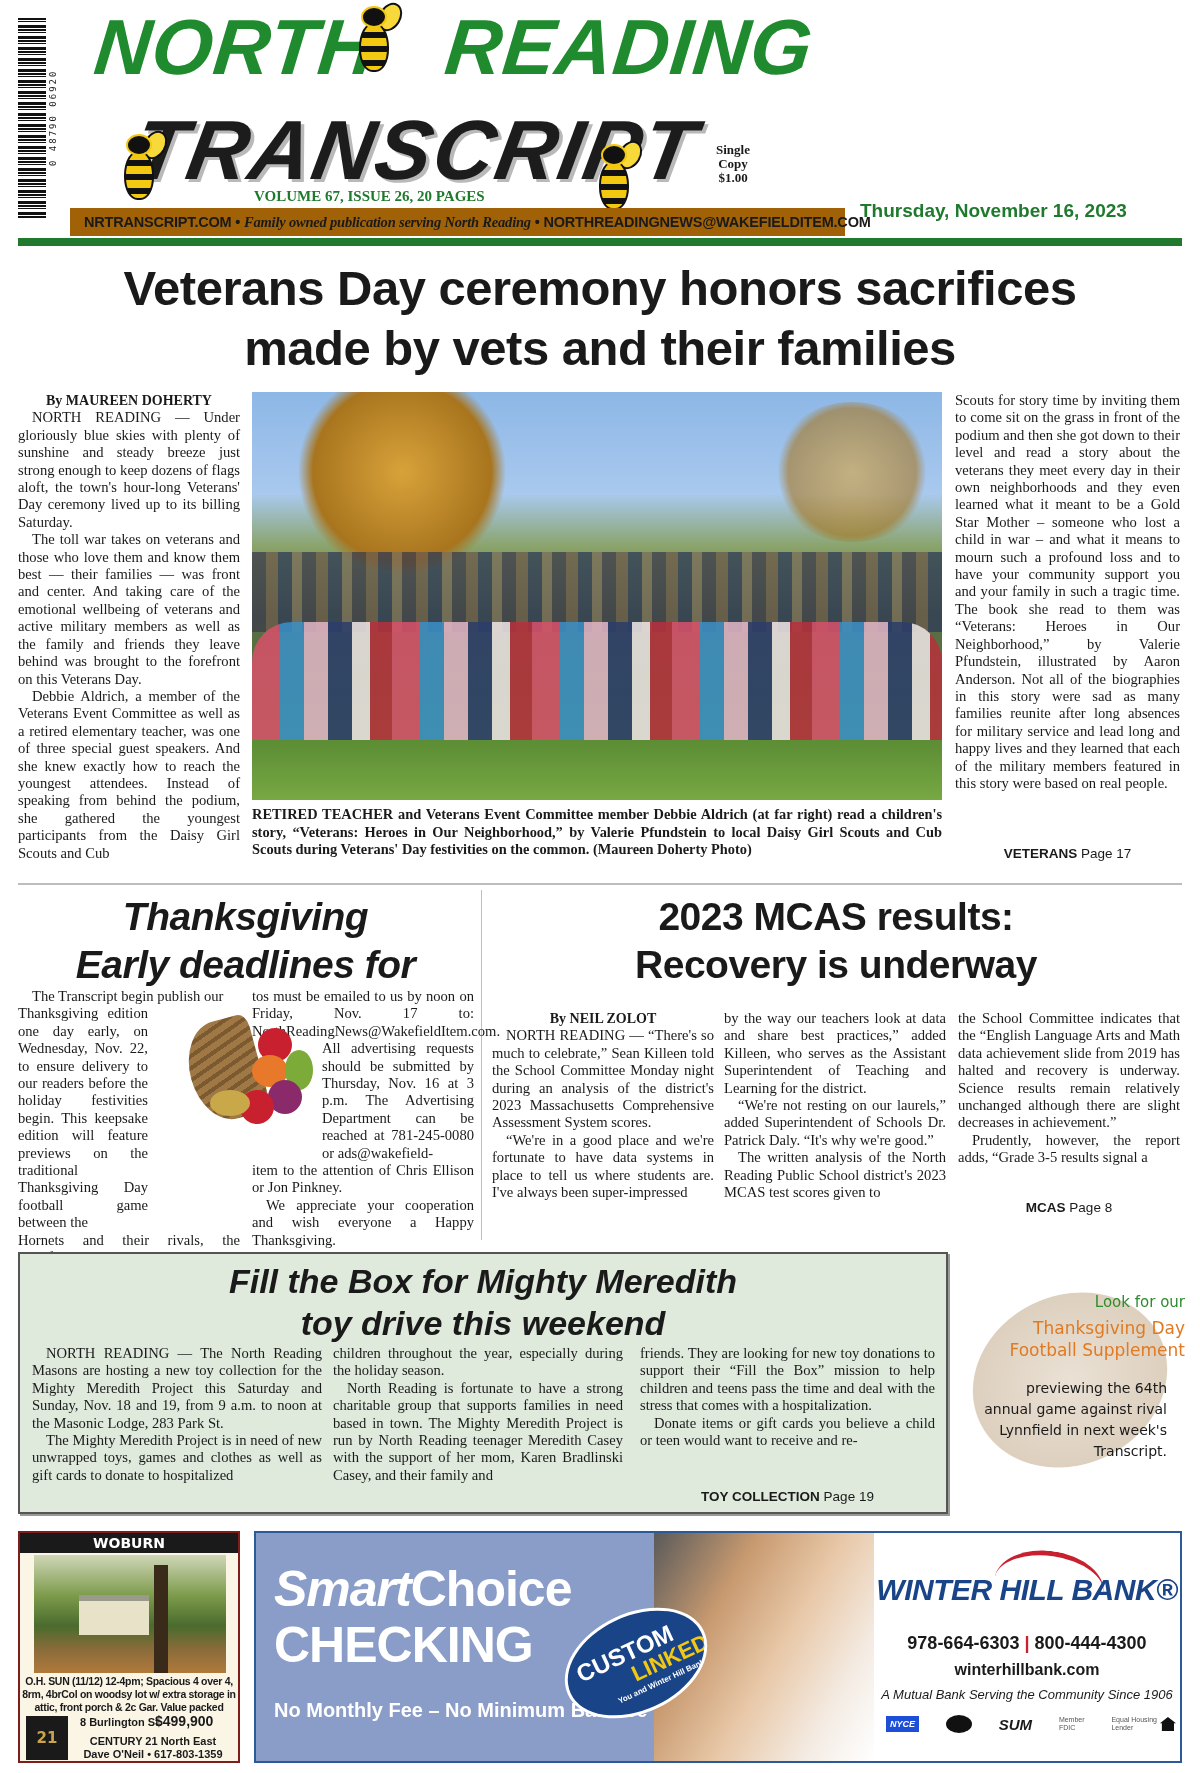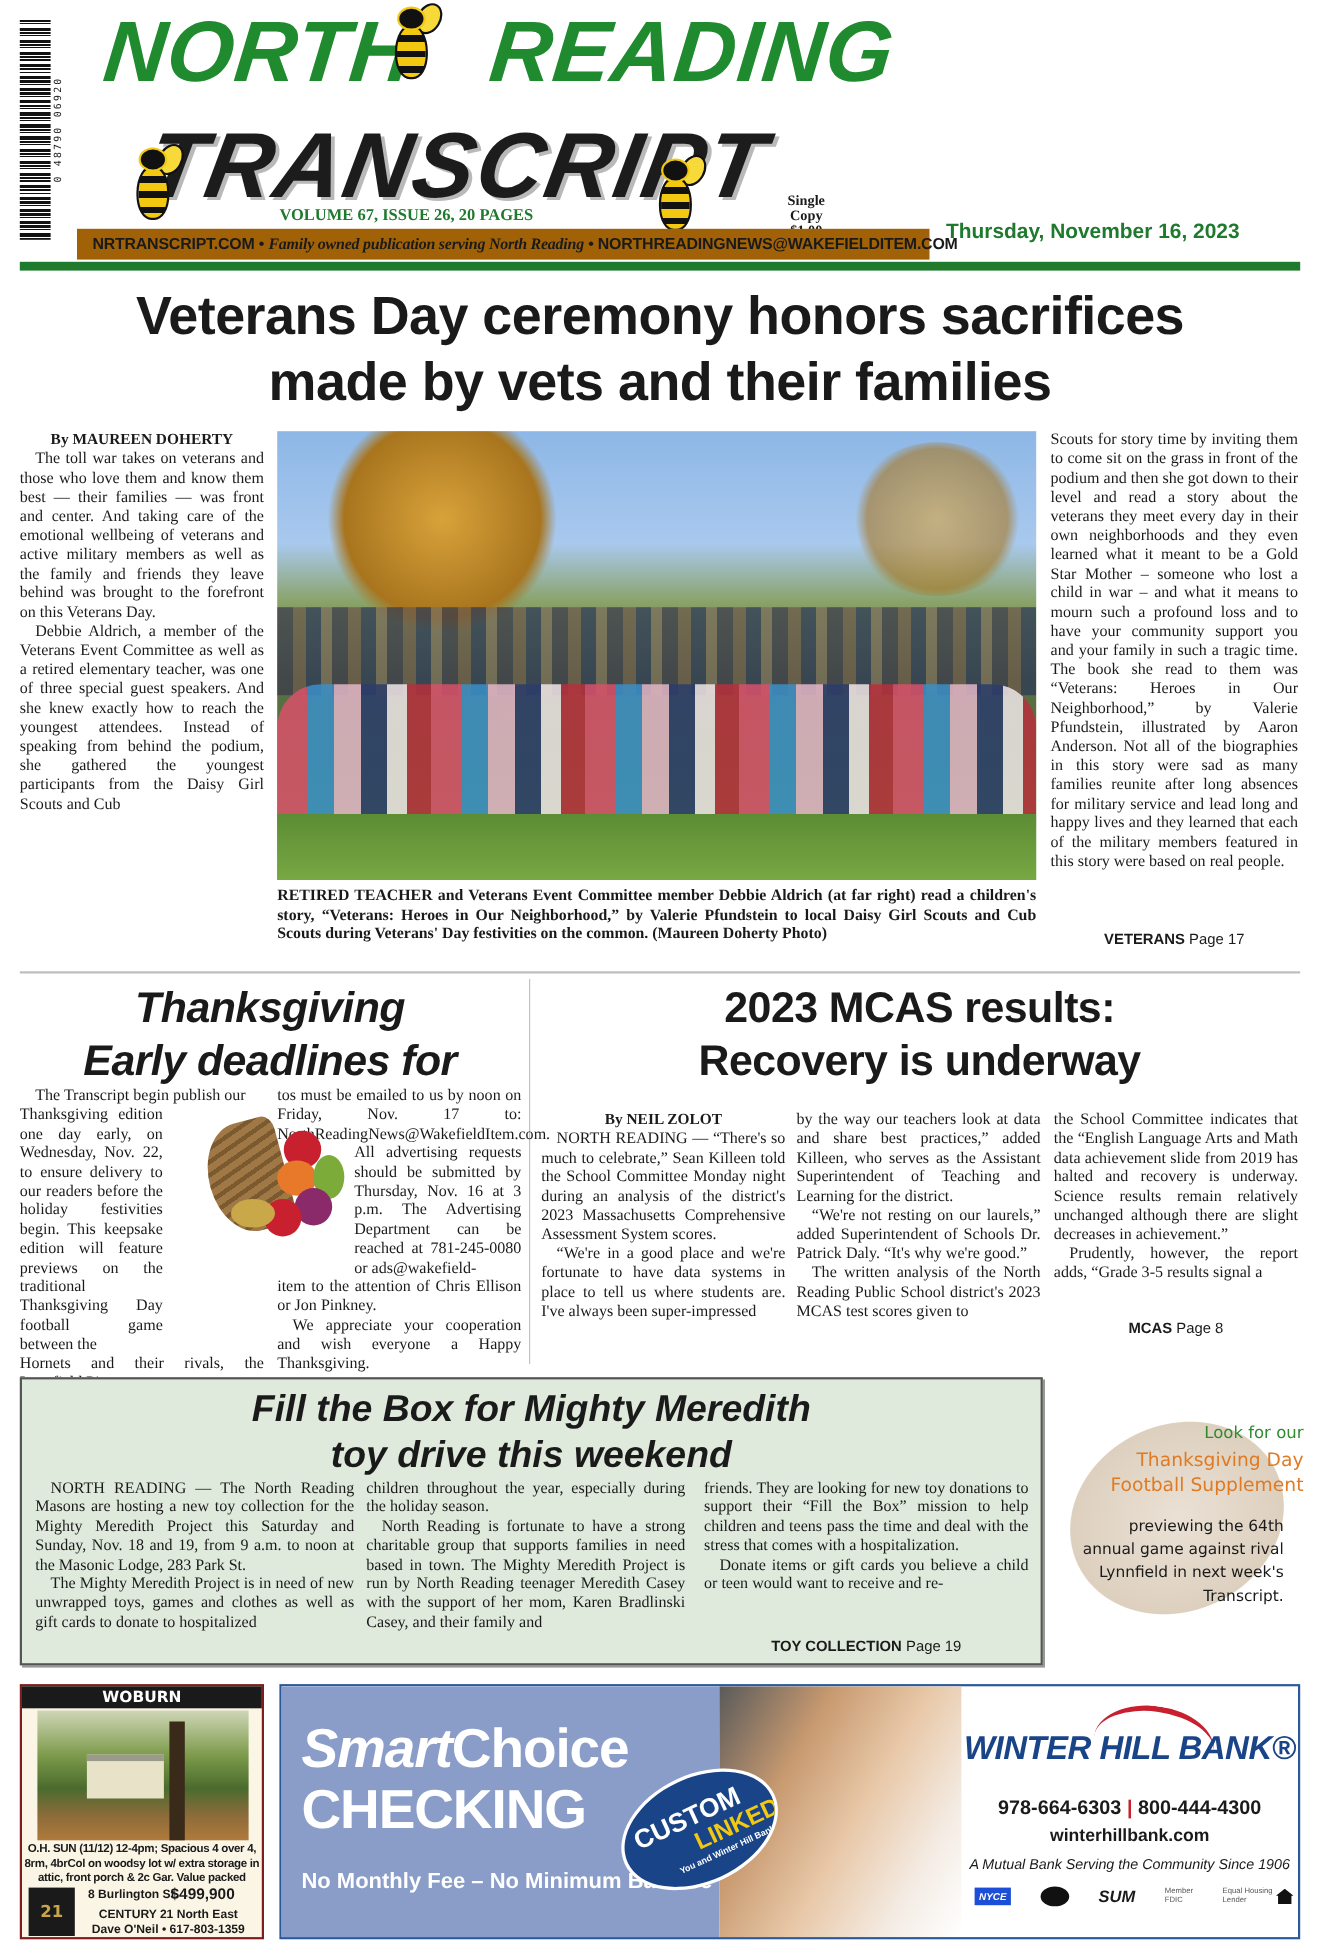--- a/index.html
+++ b/index.html
@@ -18,21 +18,21 @@
   .bee { width: 58px; height: 78px; }
   .bee .body { position:absolute; left:14px; top:20px; width:30px; height:50px; border-radius:50% 50% 45% 45%;
     background: repeating-linear-gradient(180deg,#f2c811 0 8px,#111 8px 14px); border:2px solid #111; }
   .bee .head { position:absolute; left:16px; top:4px; width:26px; height:22px; border-radius:50%; background:#111; border:2px solid #f2c811; }
   .bee .wing { position:absolute; left:34px; top:0; width:22px; height:30px; border-radius:50%; background:#f7d93a; border:2px solid #111; transform: rotate(30deg); }
   .bee1 { left: 345px; top: 2px; }
   .bee2 { left: 110px; top: 130px; }
   .bee3 { left: 585px; top: 140px; }
 
   .volume { left: 248px; top: 188px; font-family:"Liberation Serif",serif; font-weight:bold; color:#1f7a2e; font-size:15px; background:#fff; padding:0 6px; z-index:2; }
-  .single-copy { left: 703px; top: 143px; width: 60px; text-align:center; font-family:"Liberation Serif",serif; font-weight:bold; font-size:13px; line-height:14px;margin-top:32px; }
+  .single-copy { left: 703px; top: 143px; width: 60px; text-align:center; font-family:"Liberation Serif",serif; font-weight:bold; font-size:13px; line-height:14px; }
   .yellow-band { left: 70px; top: 208px; width: 775px; height: 28px; background:#a16207; }
   .yellow-band span { display:block; font-family:"Liberation Sans",sans-serif; font-size:14.5px; font-weight:bold; line-height:28px; padding-left:14px; white-space:nowrap; letter-spacing:-0.2px; }
   .yellow-band i { font-family:"Liberation Serif",serif; font-weight:bold; }
   .date { left: 860px; top: 200px; font-family:"Liberation Sans",sans-serif; font-weight:bold; color:#1f7a2e; font-size:19px; }
   .green-rule { left: 18px; top: 238px; width: 1164px; height: 8px; background:#1f7a2e; }
 
   
   .headline { left: 18px; top: 258px; width: 1164px; text-align:center; font-family:"Liberation Sans",sans-serif; font-weight:bold; font-size: 49px; line-height: 60px; letter-spacing:-0.5px; }
 
   .col-text { font-family:"Liberation Serif",serif; font-size: 14.6px; line-height: 17.4px; text-align: justify; }
@@ -170,20 +170,21 @@
 <div class="abs date">Thursday, November 16, 2023</div>
 <div class="abs green-rule"></div>
 
 <div class="abs headline">
   <div>Veterans Day ceremony honors sacrifices</div>
   <div>made by vets and their families</div>
 </div>
 
 <div class="abs vets-col1 col-text">
   <div class="byline">By MAUREEN DOHERTY</div>
+  <p>NORTH READING — Under gloriously blue skies with plenty of sunshine and steady breeze just strong enough to keep dozens of flags aloft, the town's hour-long Veterans' Day ceremony lived up to its billing Saturday.</p>
   <p>The toll war takes on veterans and those who love them and know them best — their families — was front and center. And taking care of the emotional wellbeing of veterans and active military members as well as the family and friends they leave behind was brought to the forefront on this Veterans Day.</p>
   <p>Debbie Aldrich, a member of the Veterans Event Committee as well as a retired elementary teacher, was one of three special guest speakers. And she knew exactly how to reach the youngest attendees. Instead of speaking from behind the podium, she gathered the youngest participants from the Daisy Girl Scouts and Cub</p>
 </div>
 
 <div class="abs photo">
   <div class="tree" style="left:40px;top:-20px;width:220px;height:200px;"></div>
   <div class="tree" style="left:520px;top:10px;width:160px;height:140px;opacity:.6"></div>
   <div class="crowd"></div>
   <div class="kids"></div>
   <div class="grass"></div>

